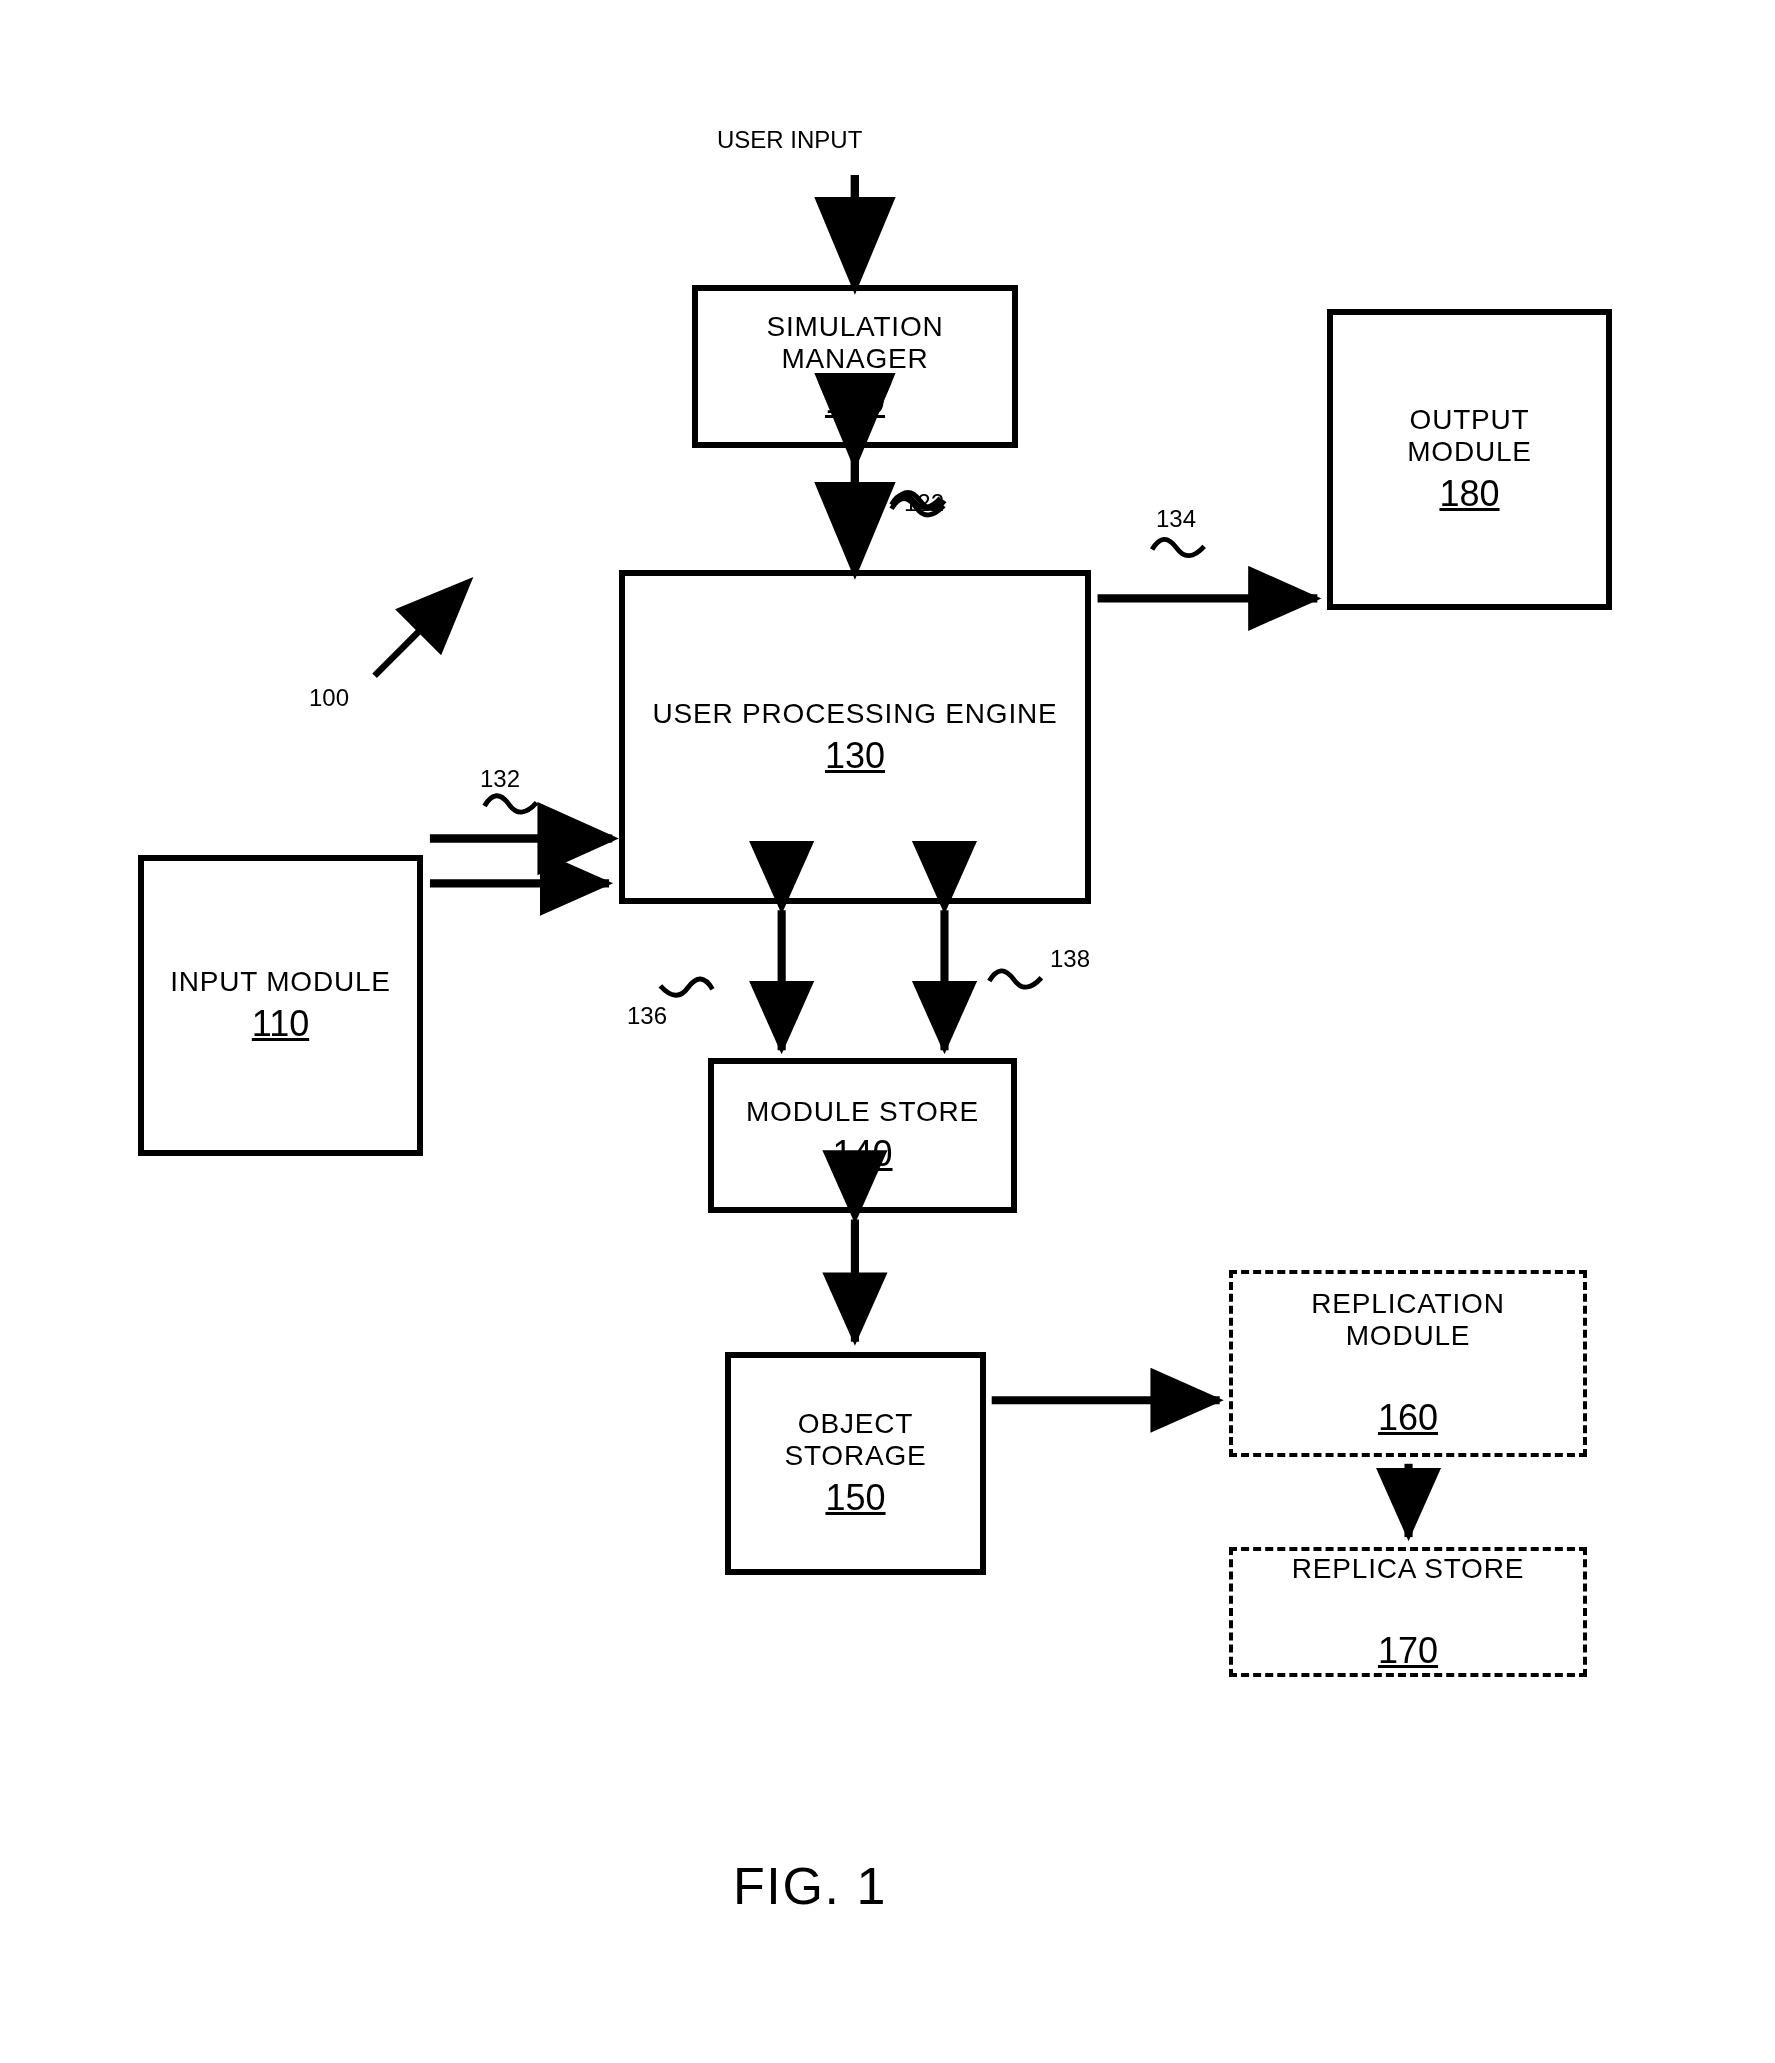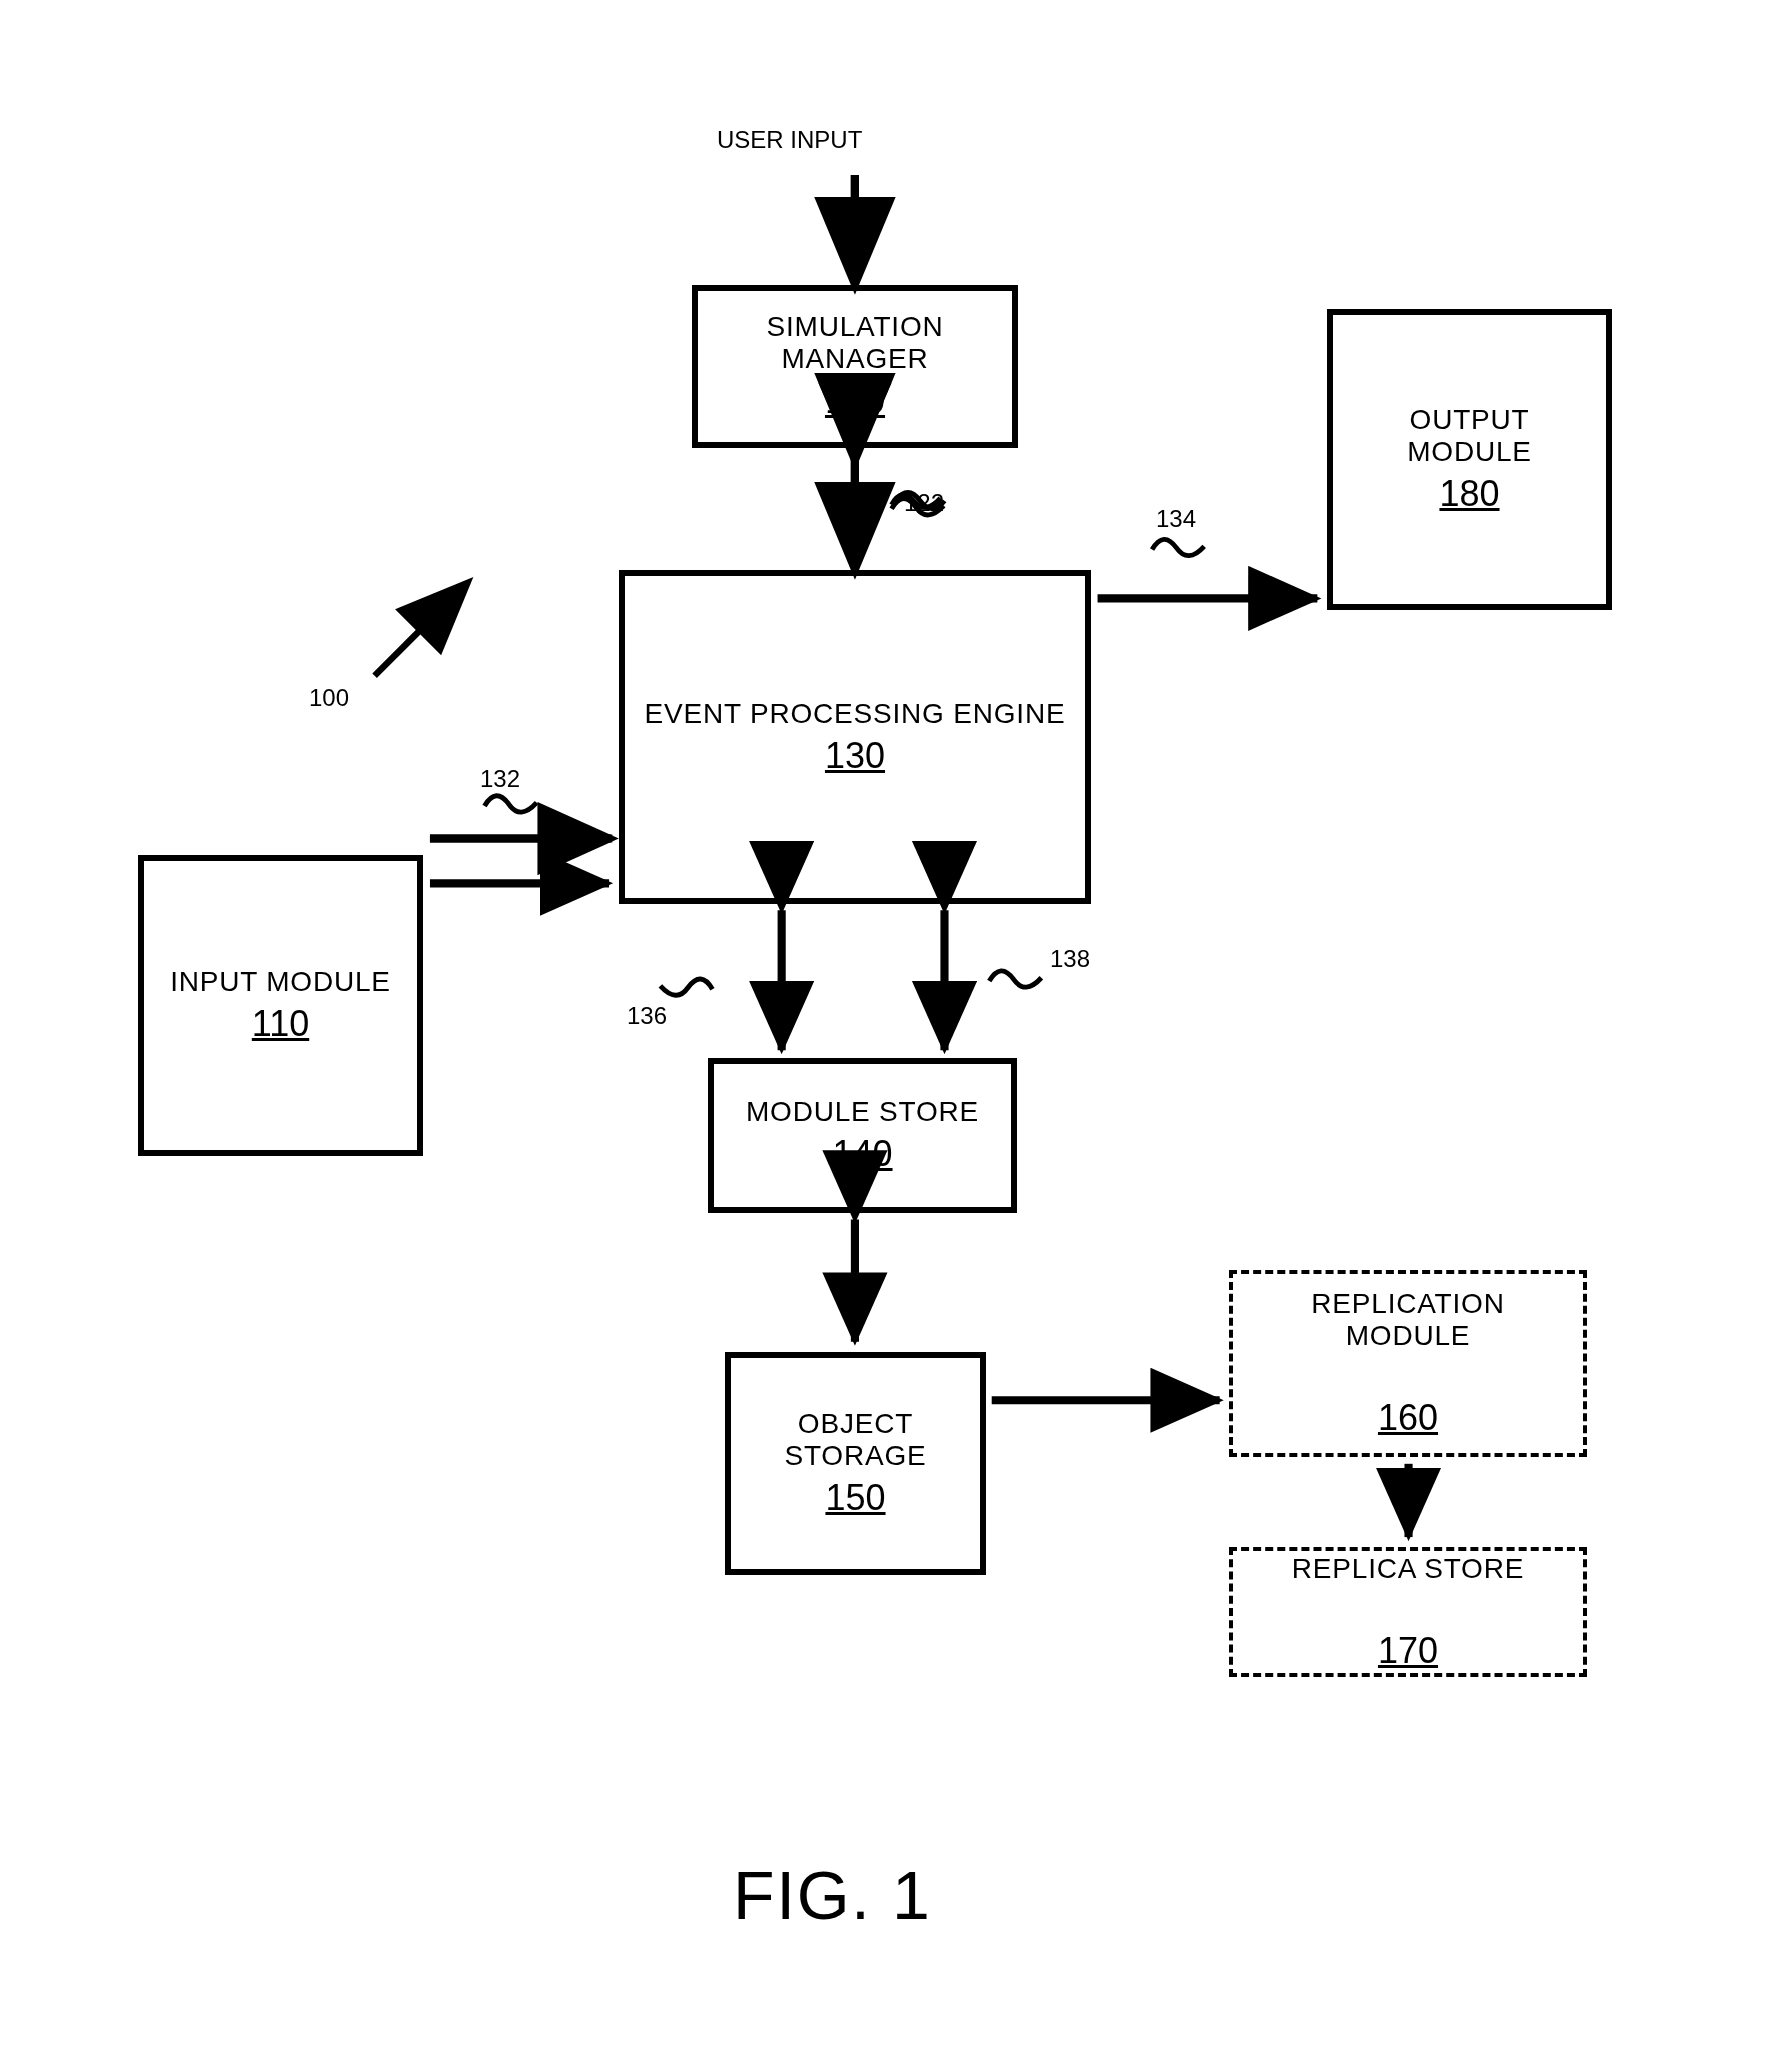--- a/index.html
+++ b/index.html
@@ -42,21 +42,21 @@
     margin-top: 4.9px;
   }
   .label {
     position: absolute;
     font-size: 24px;
     color: #000;
     white-space: nowrap;
   }
   .figlabel {
     position: absolute;
-    font-size: 68px;
+    font-size: 52px;
     font-weight: 400;
     letter-spacing: 1.6px;
   }
   svg.overlay {
     position: absolute;
     left: 0;
     top: 0;
     width: 1775px;
     height: 2063px;
     pointer-events: none;
@@ -87,21 +87,21 @@
     <div class="title">SIMULATION<br>MANAGER</div>
     <div class="ref">120</div>
   </div>
 
   <div class="box" style="left:138px; top:855px; width:285px; height:301px;">
     <div class="title">INPUT MODULE</div>
     <div class="ref">110</div>
   </div>
 
   <div class="box" style="left:619px; top:570px; width:472px; height:334px;">
-    <div class="title" style="max-width:423px;">EVENT PROCESSING ENGINE</div>
+    <div class="title" style="max-width:423px;">USER PROCESSING ENGINE</div>
     <div class="ref">130</div>
   </div>
 
   <div class="box" style="left:1327px; top:309px; width:285px; height:301px;">
     <div class="title">OUTPUT<br>MODULE</div>
     <div class="ref">180</div>
   </div>
 
   <div class="box" style="left:708px; top:1058px; width:309px; height:155px;">
     <div class="title">MODULE STORE</div>

